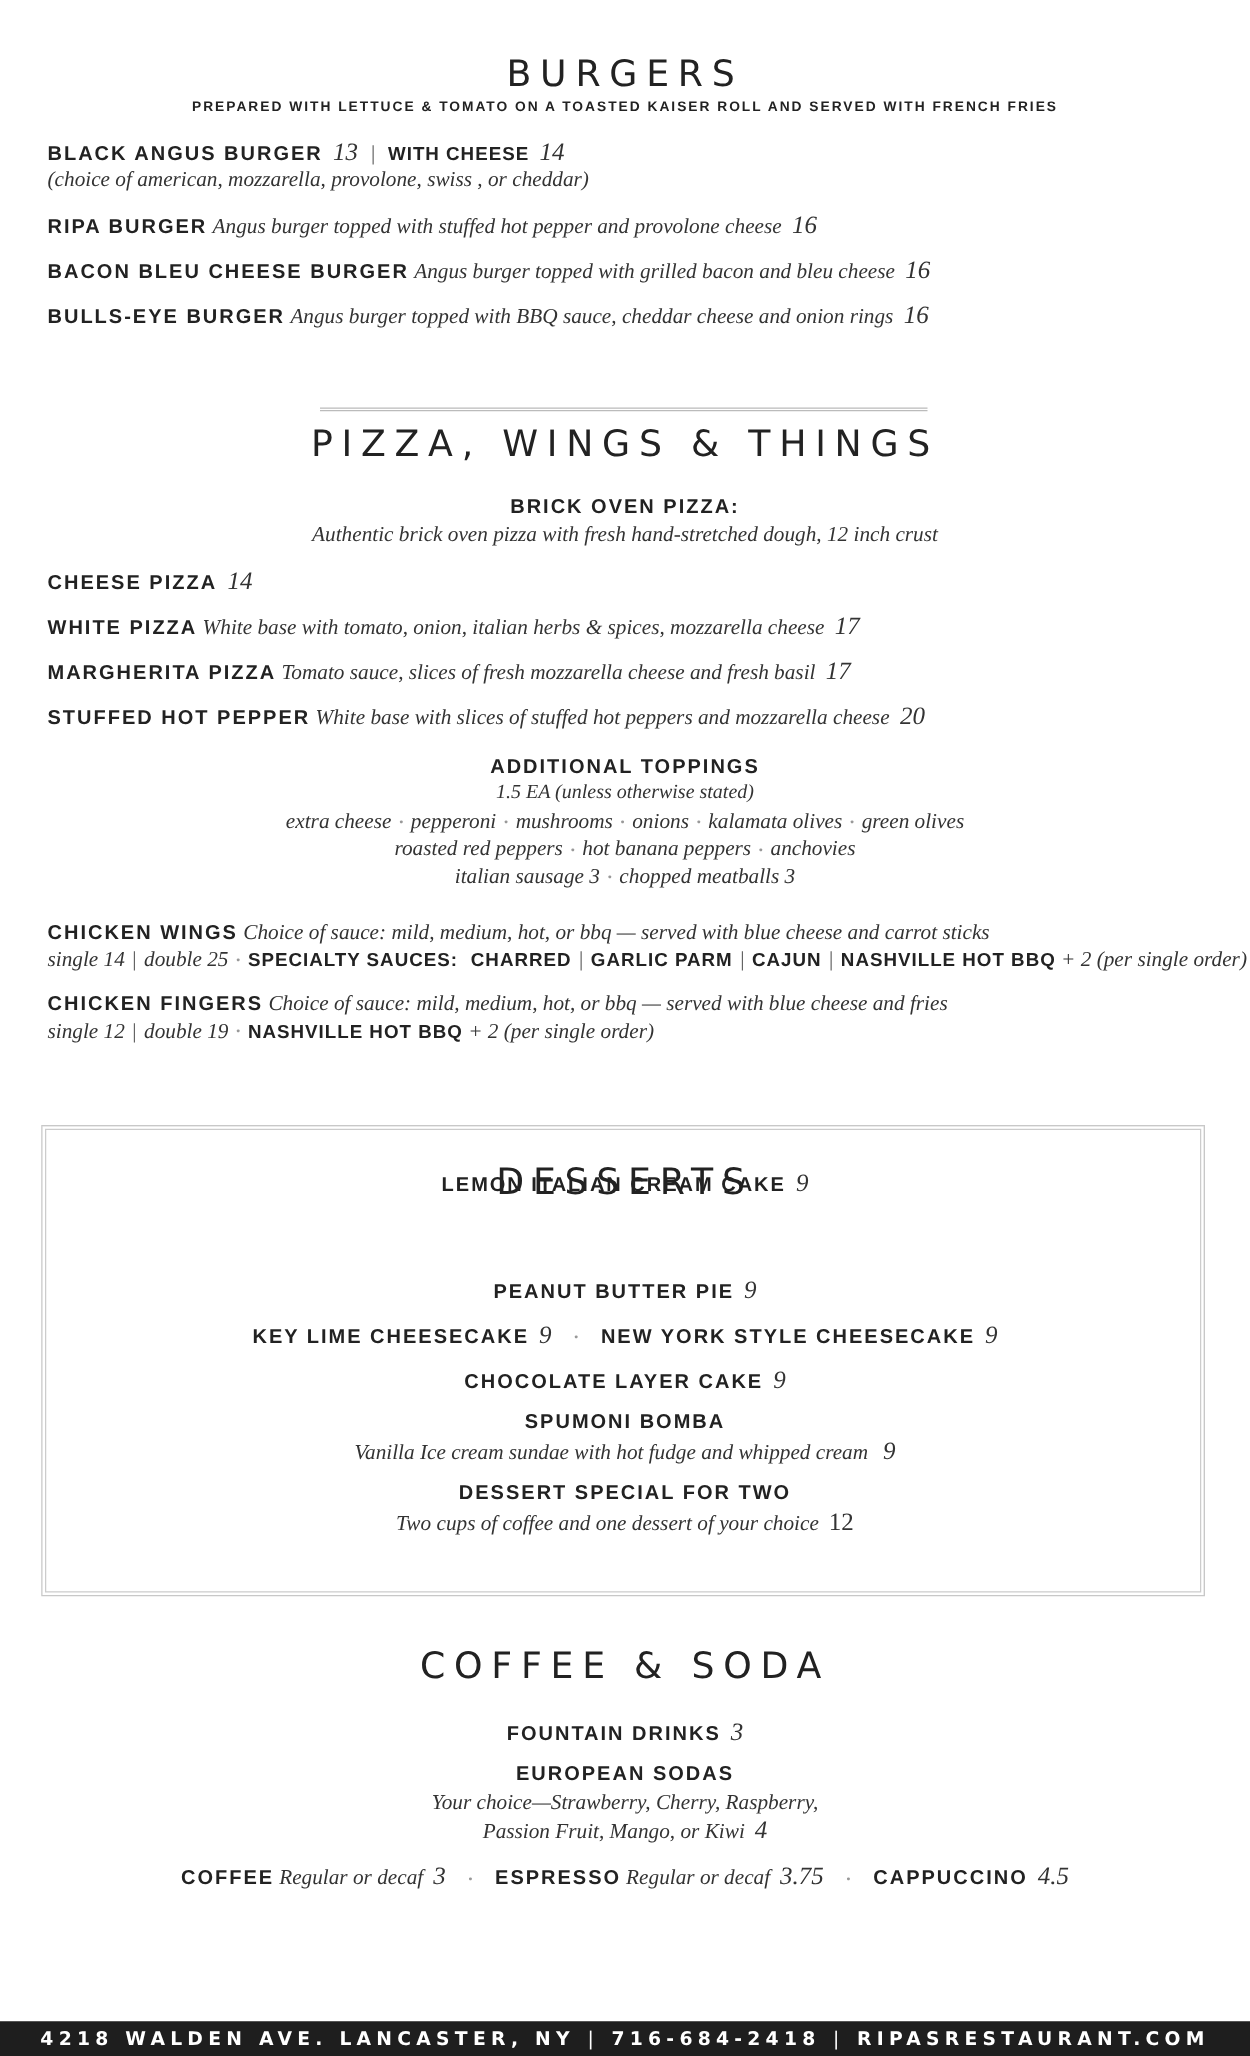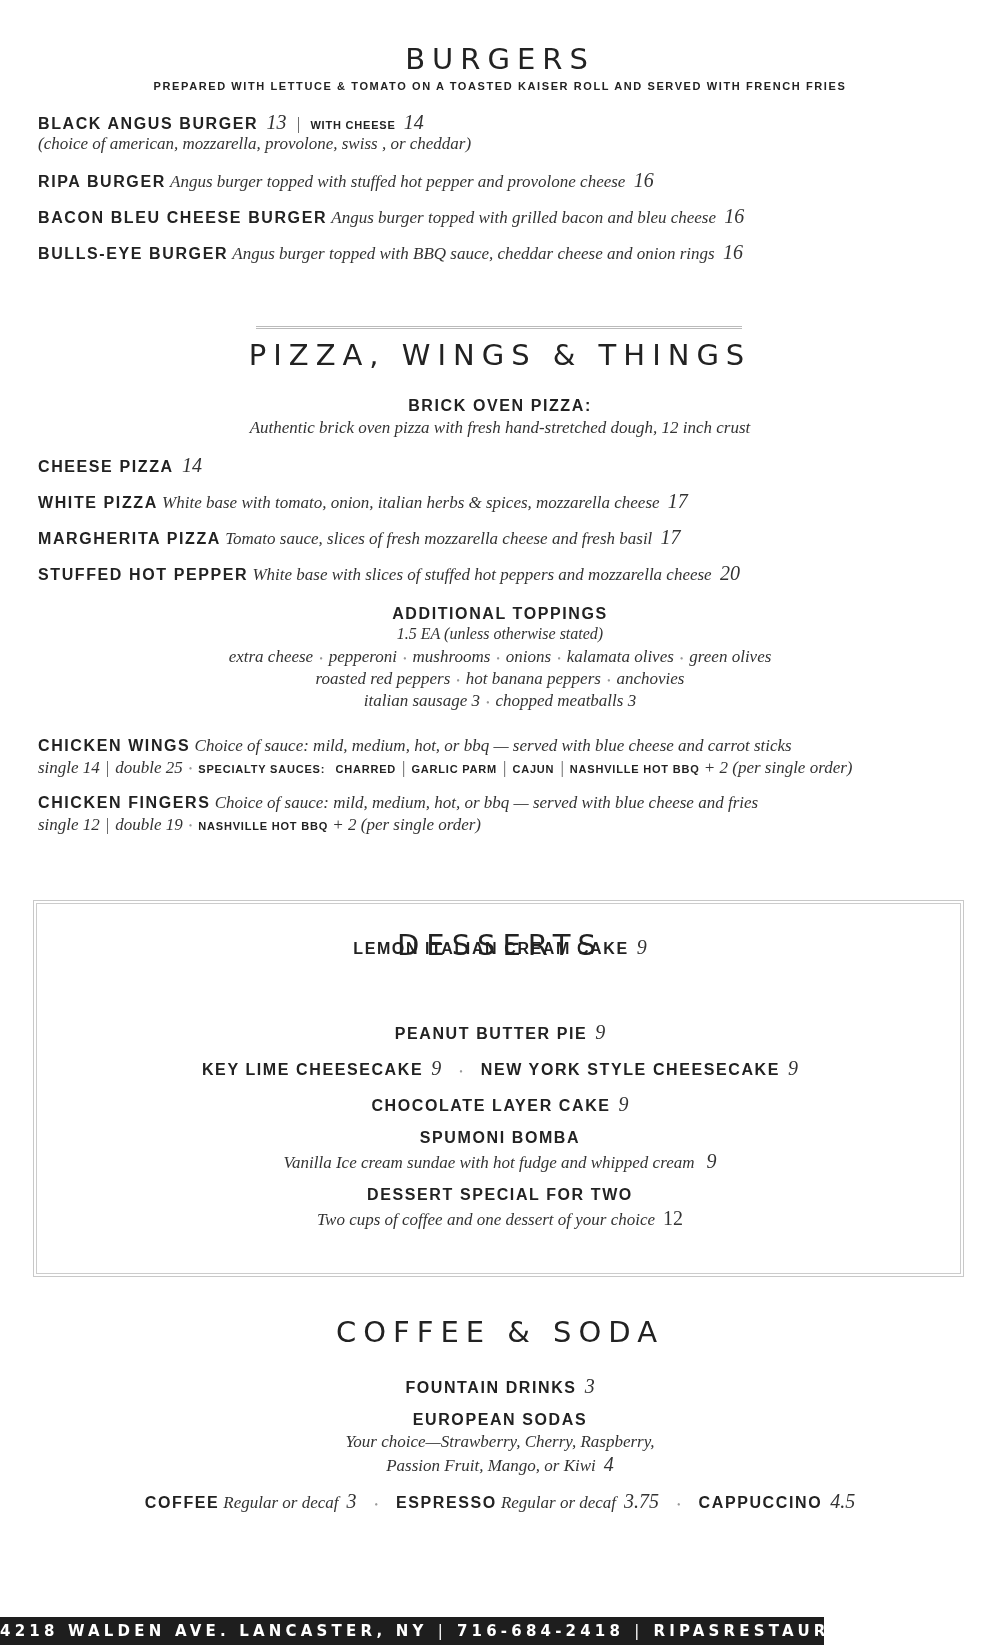--- a/index.html
+++ b/index.html
@@ -26,35 +26,35 @@
   .desc {
     font-family: "Liberation Serif", serif; font-style: italic;
     font-size: 17px; color: #333;
   }
   .price {
     font-family: "Liberation Serif", serif; font-style: italic;
     font-size: 20px; color: #333; margin-left: 4px;
   }
   .small-caps-label {
     font-family: "Liberation Sans", sans-serif; font-weight: bold;
-    font-size: 11px; letter-spacing: 0.8px; color: #222;
+    font-size: 15px; letter-spacing: 0.8px; color: #222;
   }
   .dot { color: #999; font-size: 10px; margin: 0 6px; vertical-align: middle; }
   .sep { color: #555; margin: 0 6px; }
   .divider {
     position: absolute; left: 256px; width: 486px; top: 326px; height: 0;
     border-top: 3px double #bbb;
   }
   .dessert-box {
     position: absolute; left: 33px; top: 900px; width: 929px; height: 375px;
     border: 1px solid #c8c8c8; box-shadow: inset 0 0 0 2px #fff, inset 0 0 0 3px #ccc;
   }
   .c-line { position: absolute; left: 0; width: 1000px; text-align: center; white-space: nowrap; }
   .footer-bar {
-    position: absolute; left: 0; top: 1617px; width: 824px; height: 28px;
+    position: absolute; left: 0; top: 1617px; width: 1000px; height: 28px;
     background: #1e1e1e; color: #fff; text-align: center;
     font-family: "DejaVu Sans", "Liberation Sans", sans-serif; font-weight: bold;
     font-size: 15px; letter-spacing: 4.2px; line-height: 28px; white-space: nowrap;
   }
   .footer-bar .bar-sep { margin: 0 10px; font-weight: normal; }
   .date-stamp {
     position: absolute; right: 8px; top: 1684px;
     font-family: "Liberation Serif", serif; font-style: italic; font-size: 13px; color: #3b82f6;
   }
 </style>

